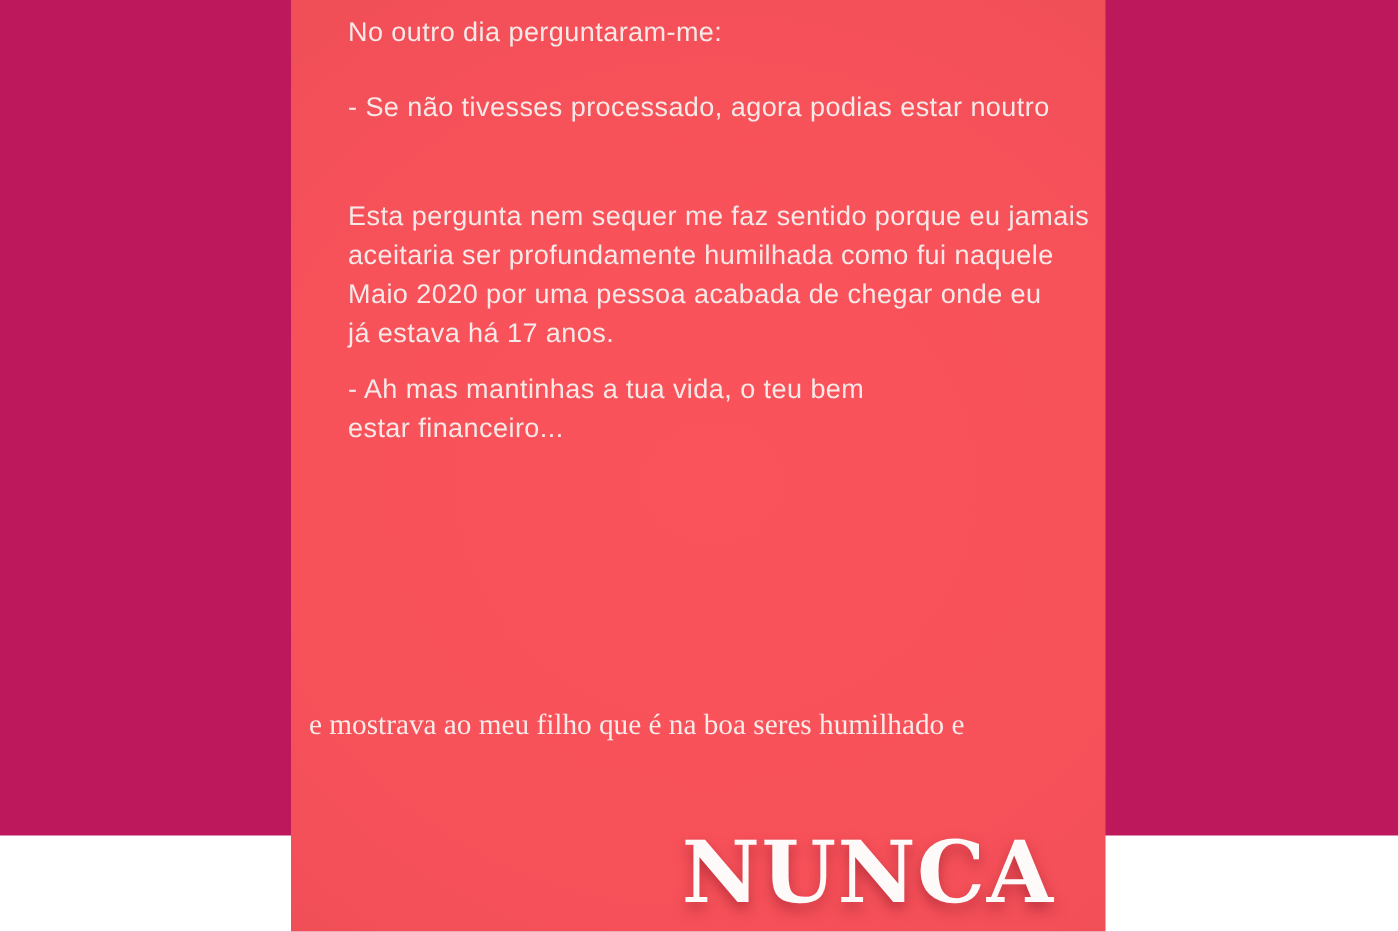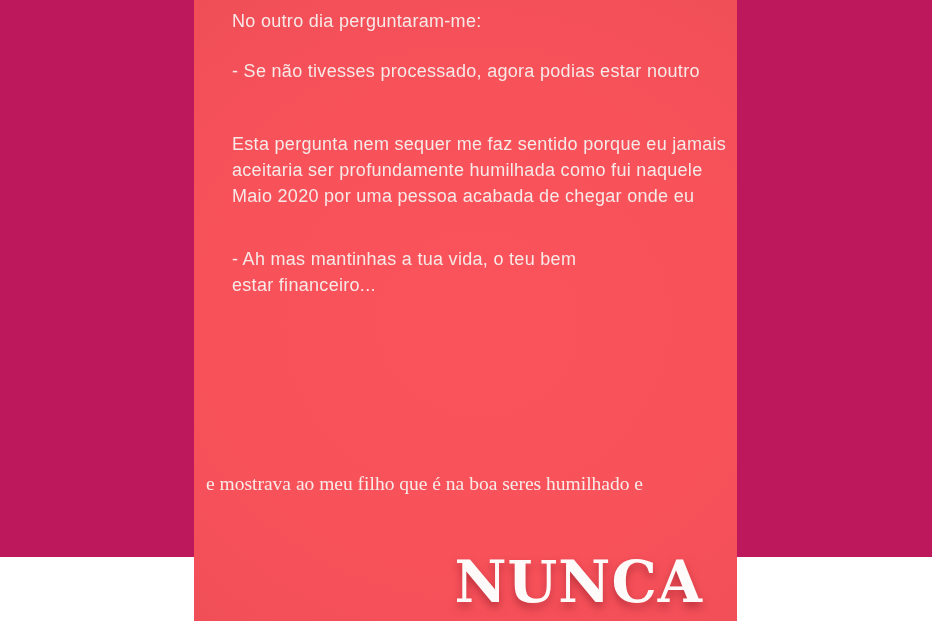--- a/index.html
+++ b/index.html
@@ -82,20 +82,21 @@
     </div>
 
     <div class="body-par par-2">
       <div class="line">- Se não tivesses processado, agora podias estar noutro</div>
     </div>
 
     <div class="body-par par-3">
       <div class="line">Esta pergunta nem sequer me faz sentido porque eu jamais</div>
       <div class="line">aceitaria ser profundamente humilhada como fui naquele</div>
       <div class="line">Maio 2020 por uma pessoa acabada de chegar onde eu</div>
+      <div class="line">já estava há 17 anos.</div>
     </div>
 
     <div class="body-par par-4">
       <div class="line">- Ah mas mantinhas a tua vida, o teu bem</div>
       <div class="line">estar financeiro...</div>
     </div>
 
     <div class="serif-note">
       <div class="line">e mostrava ao meu filho que é na boa seres humilhado e</div>
     </div>

